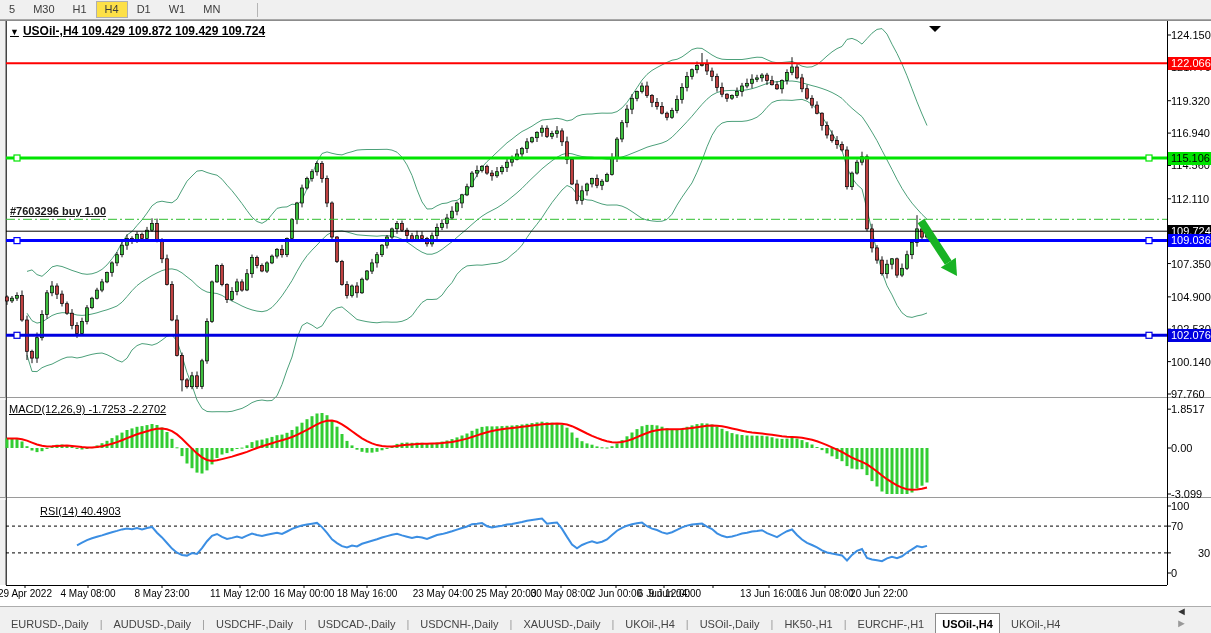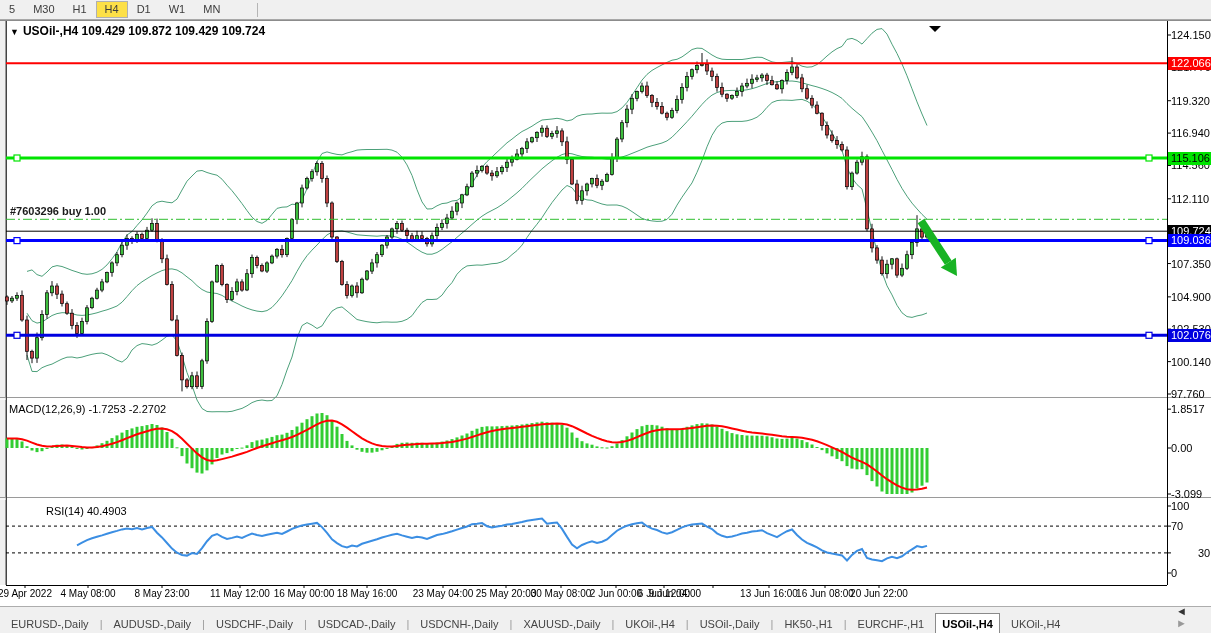--- a/index.html
+++ b/index.html
@@ -4,26 +4,26 @@
 <style>
   html,body{margin:0;padding:0;background:#f0f0f0;font-family:"Liberation Sans",sans-serif;font-size:11px;color:#000;}
   #stage{position:relative;width:1211px;height:633px;background:#ffffff;overflow:hidden;}
   
   #toolbar{position:absolute;left:0;top:0;width:1211px;height:19px;background:#f0f0f0;border-bottom:1px solid #a8a8a8;display:flex;align-items:center;z-index:5;}
   .tf-btn{padding:1px 9px;color:#3c3c3c;height:15px;line-height:15px;cursor:default;}
   .tf-btn.active{background:#fde047;border:1px solid #b0b0b0;padding:0 8px;}
   .tb-sep{width:1px;height:14px;background:#b5b5b5;margin:0 6px;}
   
   #gfx{position:absolute;left:0;top:0;z-index:1;}
-  .ovl{position:absolute;z-index:2;white-space:nowrap;}
+  .ovl{position:absolute;z-index:2;white-space:nowrap;text-decoration:underline;}
   #chart-title{left:10px;top:24px;font-weight:bold;font-size:12px;}
   #chart-title .dd{font-size:9px;margin-right:4px;}
   #order-label{left:10px;top:205px;font-weight:bold;color:#1a1a1a;}
   #macd-label{left:9px;top:403px;}
-  #rsi-label{left:15px;top:505px;padding-left:31px;}
+  #rsi-label{left:9px;top:505px;padding-left:31px;}
   .tick-label{position:absolute;left:1171px;z-index:2;white-space:nowrap;}
   .badge{position:absolute;left:1168px;width:43px;height:13px;line-height:13px;padding-left:3px;font-size:11px;z-index:3;}
   .x-label{position:absolute;top:588px;transform:translateX(-50%);font-size:10px;z-index:2;white-space:nowrap;}
   
   #tabbar{position:absolute;left:0;top:606px;width:1211px;height:27px;background:#f0f0f0;border-top:1px solid #adadad;display:flex;align-items:flex-end;z-index:5;}
   .tab{padding:4px 11px;color:#444;cursor:default;}
   .tab.active{background:#ffffff;border:1px solid #8a8a8a;border-bottom:none;font-weight:bold;color:#000;padding:4px 6px;}
   .tab-sep{color:#9a9a9a;padding:4px 0;}
   #tab-arrows{margin-left:auto;margin-right:14px;padding-bottom:5px;}
   #tab-arrows .al{color:#333;margin-right:10px;}

